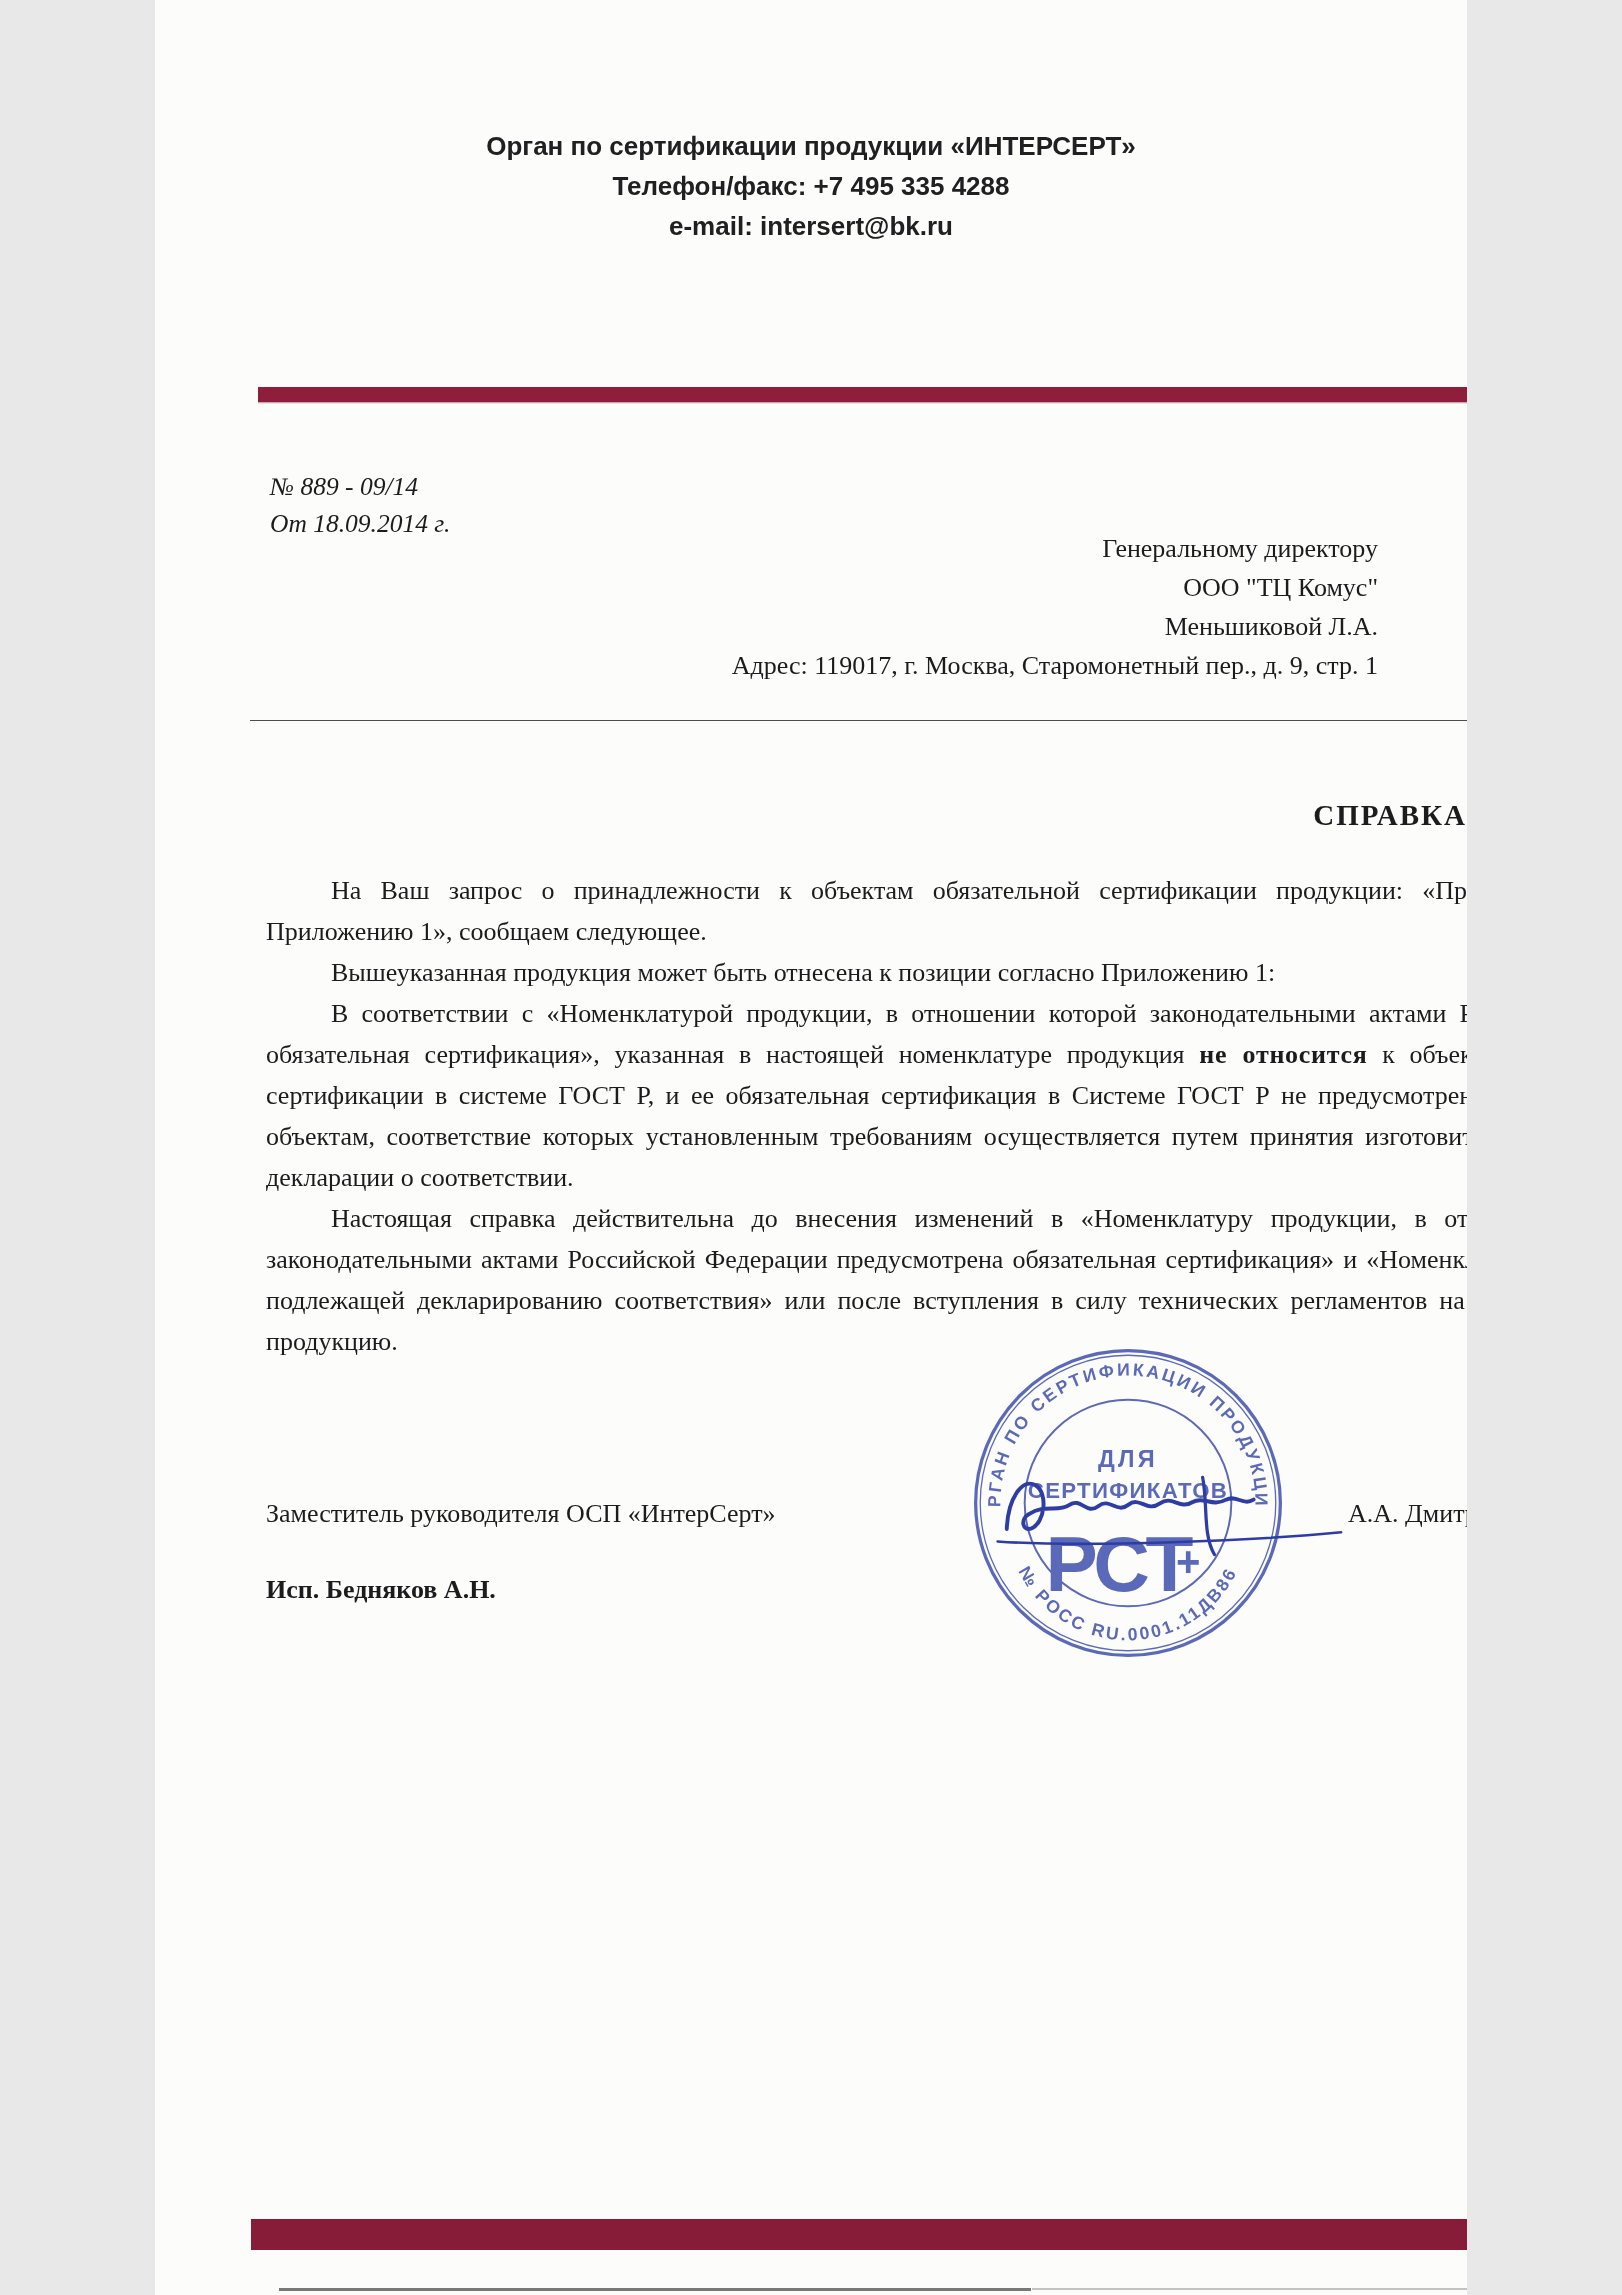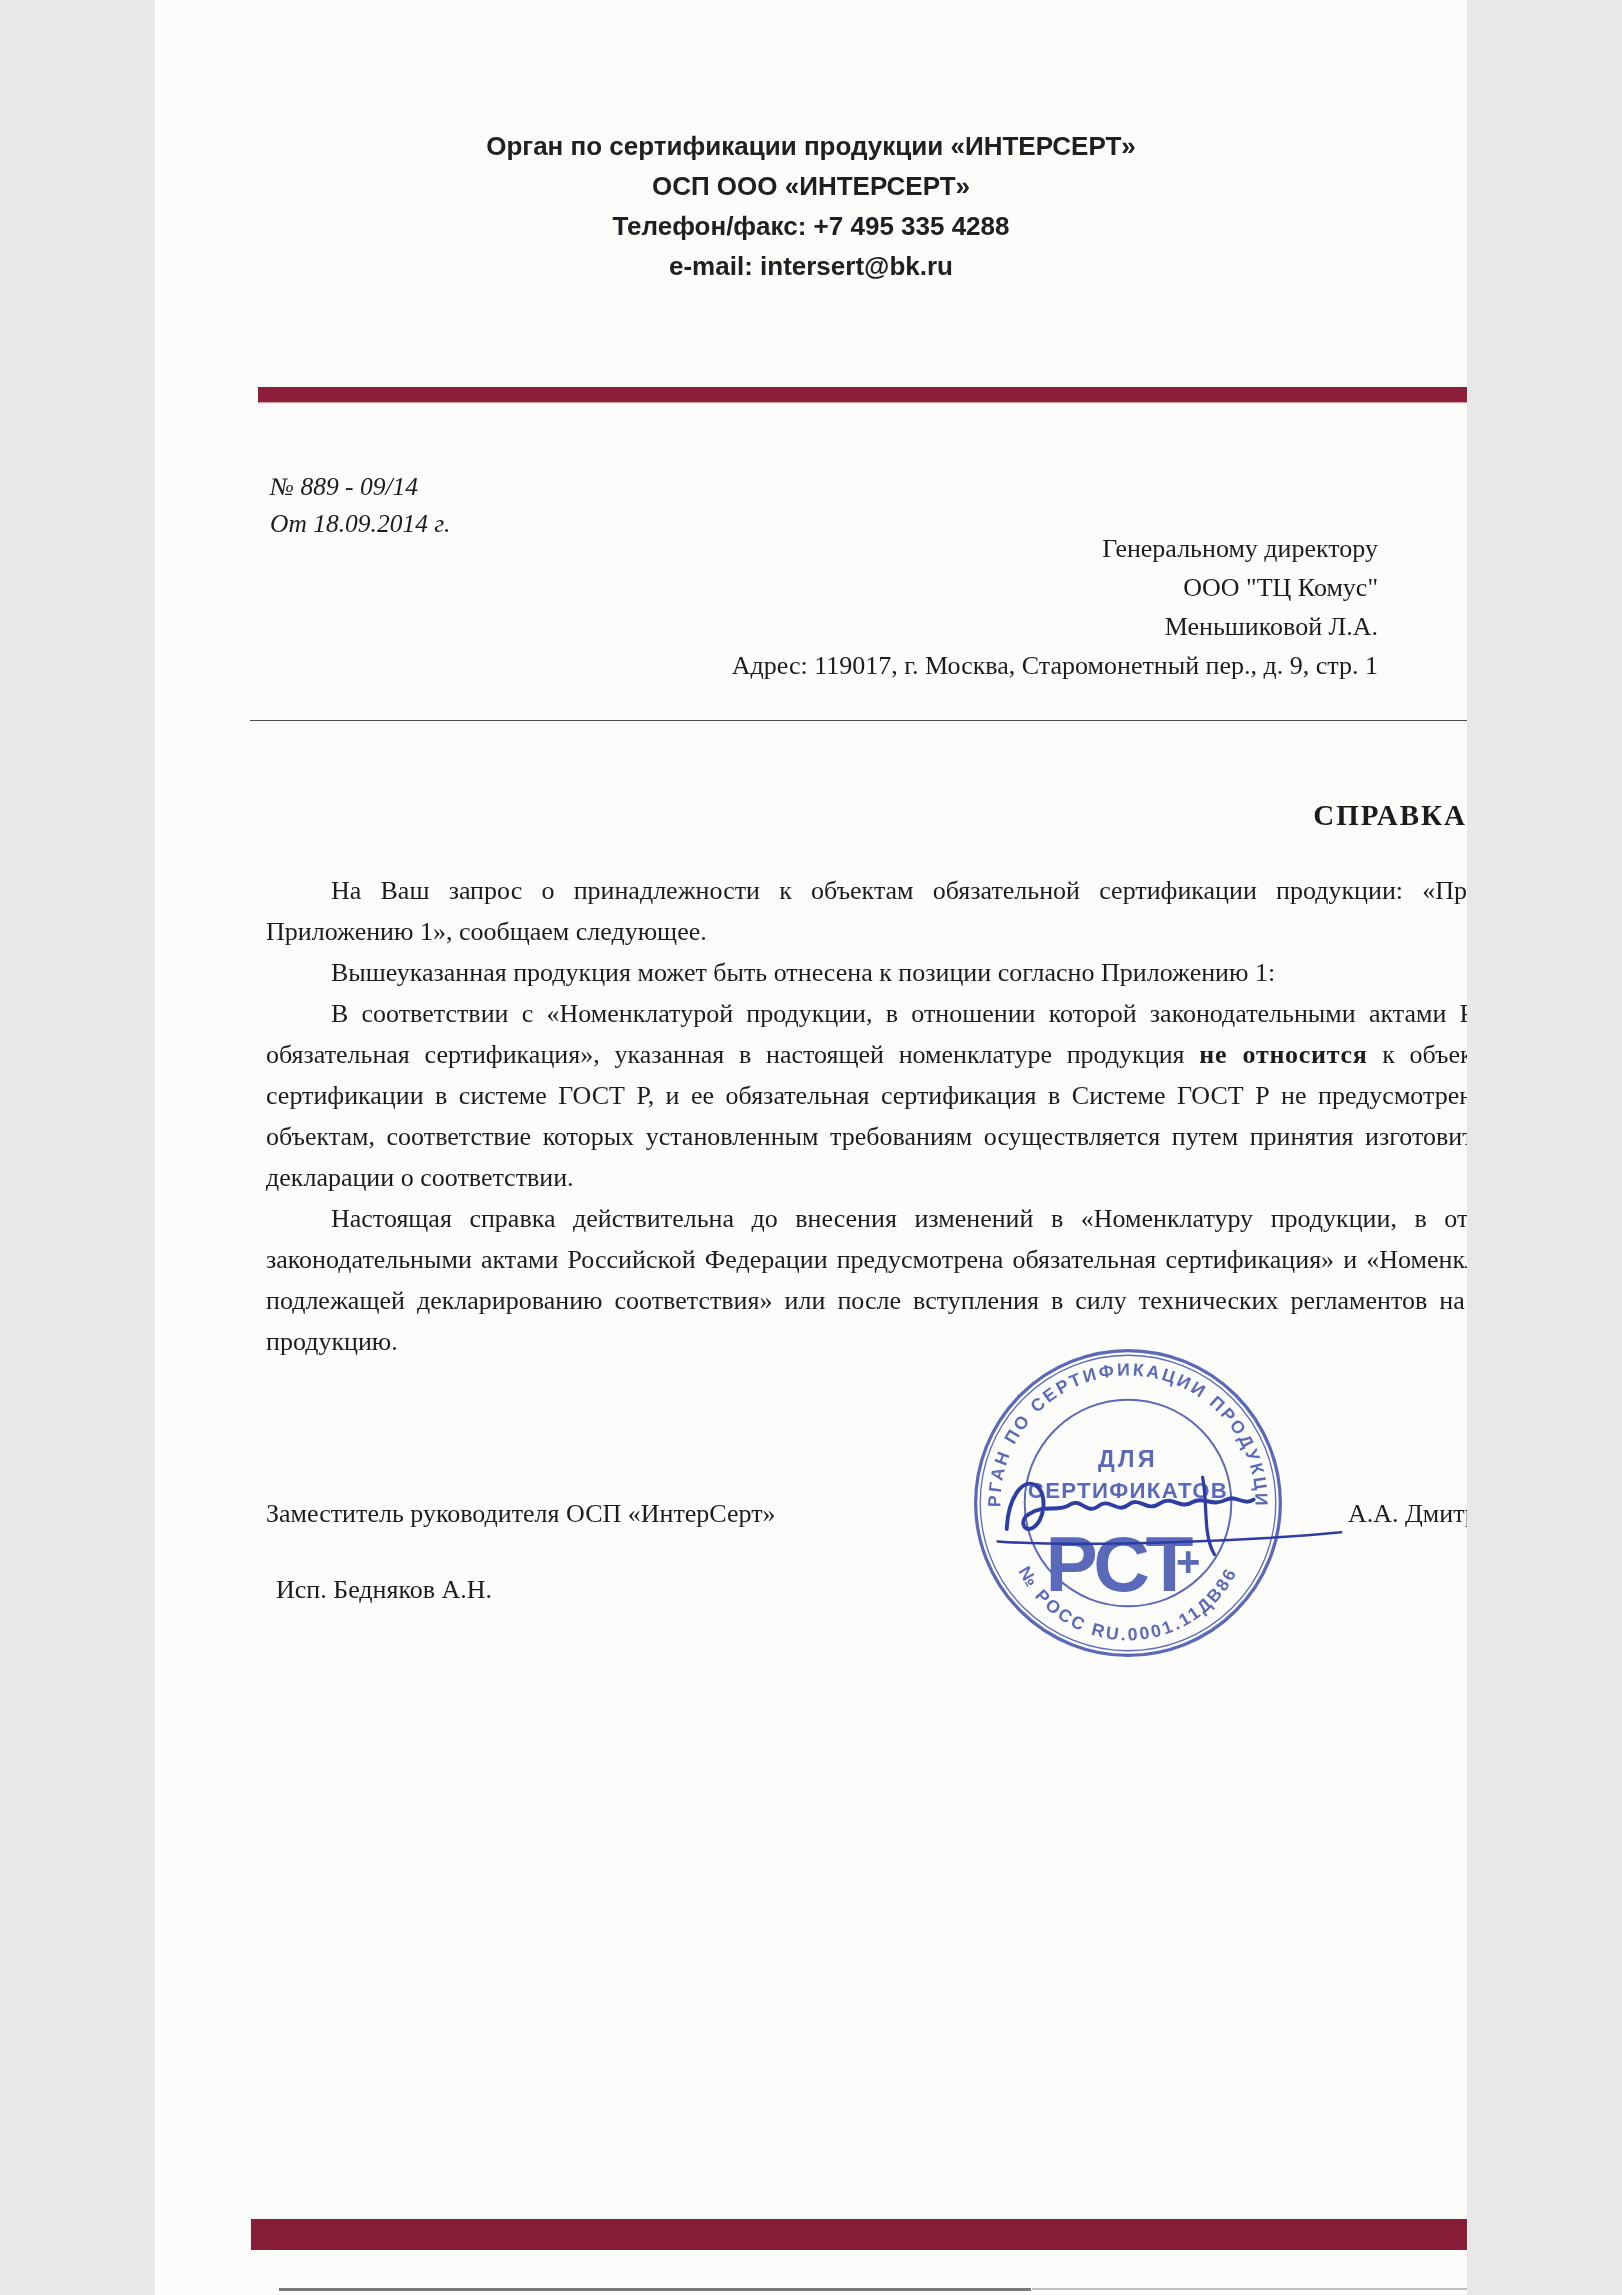--- a/index.html
+++ b/index.html
@@ -56,21 +56,21 @@
   .body-block{
     position:absolute; left:111px; top:870px; width:1408px;
     font-size:26px; line-height:41px;
     text-align:justify;
   }
   .para{margin:0; text-indent:65px;}
   .para b{font-weight:700; letter-spacing:0.7px;}
   
   .sig-position{position:absolute; left:111px; top:1499px; font-size:26px; white-space:nowrap;}
   .sig-name{position:absolute; left:1193px; top:1499px; font-size:26px; white-space:nowrap;}
-  .executor{position:absolute; left:121px; top:1575px; font-size:26px; white-space:nowrap;}
+  .executor{position:absolute; left:111px; top:1575px; font-size:26px; white-space:nowrap;font-weight:bold;}
   
   .stamp{
     position:absolute; left:803px; top:1333px;
     width:340px; height:340px;
     opacity:.85;
   }
   .stamp circle{fill:none; stroke:var(--stamp-blue,#4050ae);}
   .stamp text{fill:var(--stamp-blue,#4050ae); font-family:"Liberation Sans", sans-serif;}
   .ring-text{font-size:27px; letter-spacing:4px; font-weight:700;}
   .stamp-center-1{font-size:36px; font-weight:700; letter-spacing:5px;}
@@ -84,21 +84,20 @@
   }
   .handsign path{fill:none; stroke:var(--signature-blue,#2e3da3); stroke-linecap:round;}
 </style>
 </head>
 <body>
 
 <div class="page">
 
   <header class="letterhead">
     <div class="lh-line">Орган по сертификации продукции «ИНТЕРСЕРТ»</div>
-    <div class="lh-line">ОСП ООО «ИНТЕРСЕРТ»</div>
     <div class="lh-line">Телефон/факс: +7 495 335 4288</div>
     <div class="lh-line">e-mail: intersert@bk.ru</div>
   </header>
 
   <div class="bar bar-top"></div>
 
   <div class="ref">
     <div>№  889 - 09/14</div>
     <div>От 18.09.2014 г.</div>
   </div>

